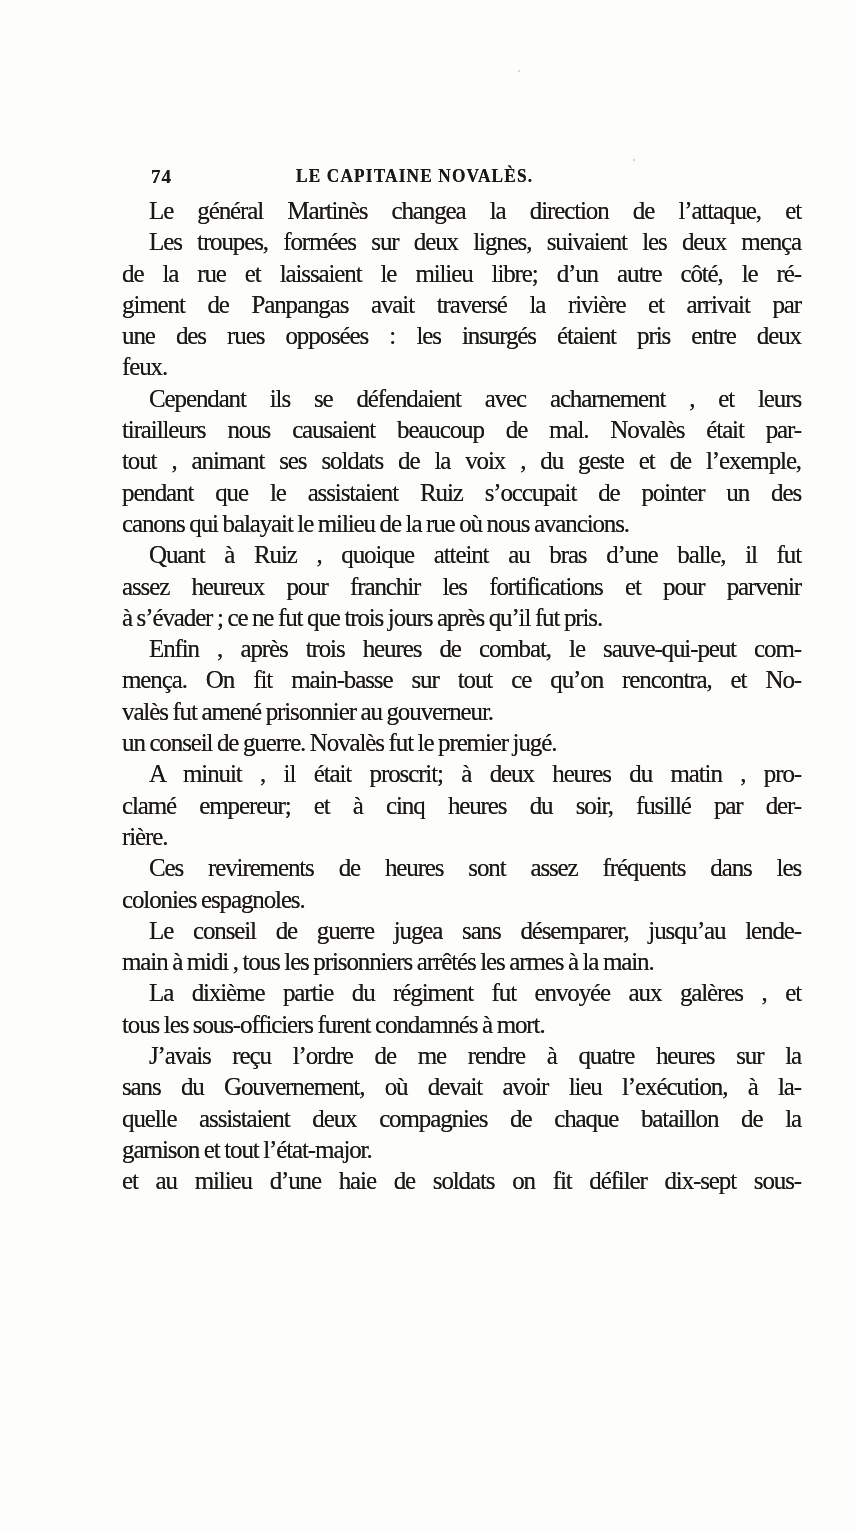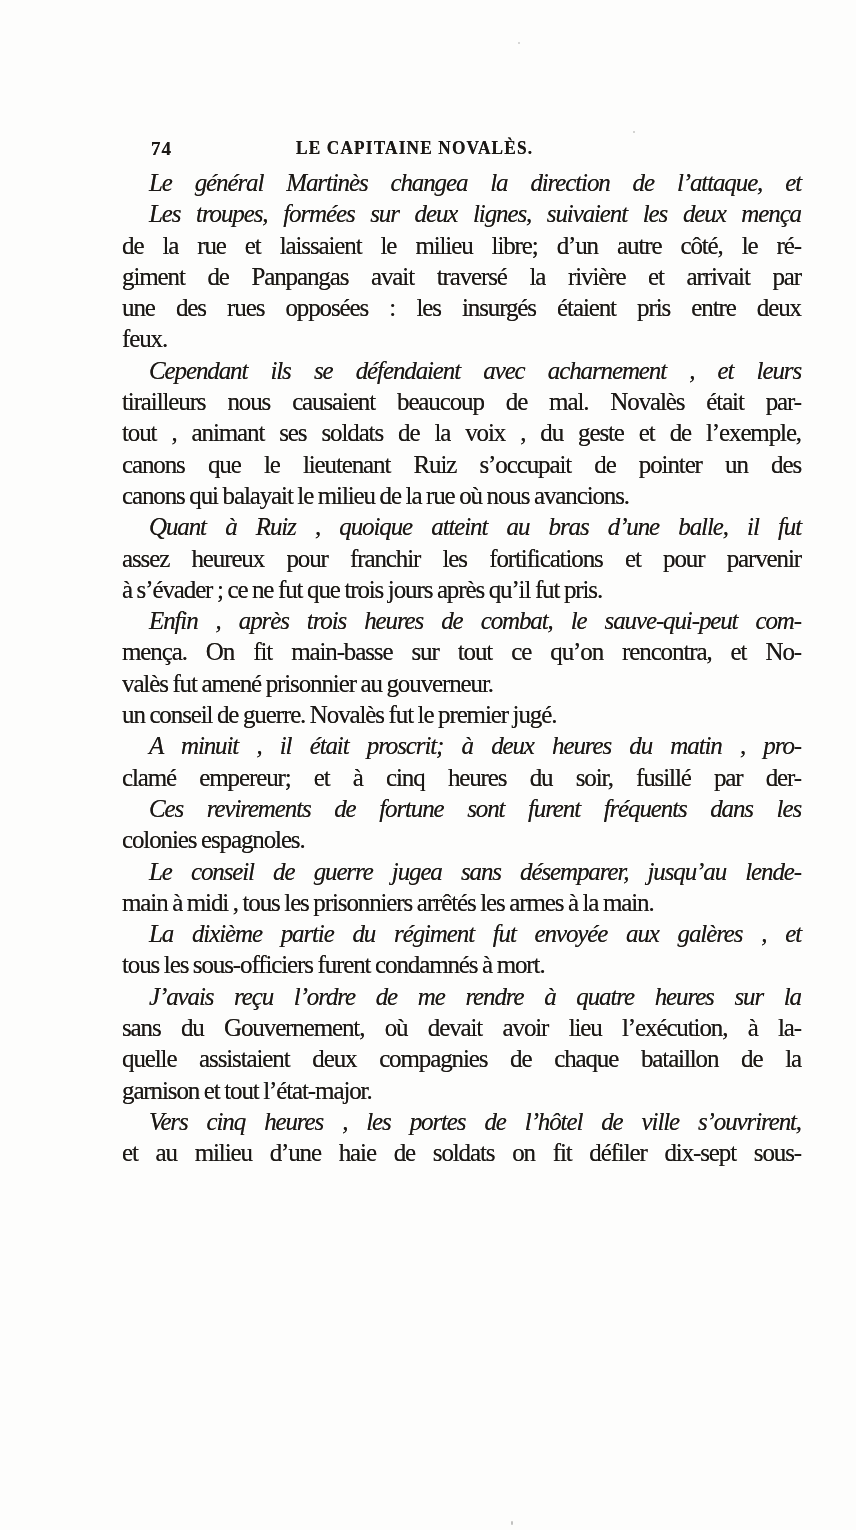--- a/index.html
+++ b/index.html
@@ -4,21 +4,21 @@
 <style>
   html,body { margin:0; padding:0; }
   body {
     width:856px; height:1530px;
     background:#fdfdfc;
     position:relative;
     overflow:hidden;
     font-family:"Liberation Serif","DejaVu Serif",serif;
     color:#1b1815;
   }
-  .scan-page { position:absolute; inset:0; }
+  .scan-page { position:absolute; inset:0;margin-top:28px; }
 
   .page-number {
     position:absolute; left:151px; top:138px;
     font-size:19px; font-weight:bold;
     letter-spacing:1px;
     text-shadow:0 0 .5px rgba(25,22,18,.75);
   }
   .running-title {
     position:absolute; left:296px; top:138px; width:186px;
     font-size:18px; font-weight:bold;
@@ -34,21 +34,21 @@
     letter-spacing:-1.12px;
     word-spacing:-0.5px;
     text-shadow:0 0 .55px rgba(28,24,20,.72);
   }
   .line {
     line-height:31.3px; height:31.3px;
     text-align:justify;
     text-align-last:justify;
     white-space:normal;
   }
-  .line.first { text-indent:27px;font-style:italic; }
+  .line.first { text-indent:27px; }
   .line.end { text-align-last:left; }
 
   .speckle { position:absolute; border-radius:50%; background:#9a9a98; }
   .sp1 { left:518px; top:42px;  width:2px; height:2px; opacity:.5; }
   .sp2 { left:633px; top:131px; width:2px; height:2px; opacity:.55; }
   .sp3 { left:511px; top:1521px; width:2px; height:4px; opacity:.6; border-radius:1px; }
 </style>
 </head>
 <body>
 
@@ -68,21 +68,21 @@
       <div class="line">de la rue et laissaient le milieu libre; d’un autre côté, le ré-</div>
       <div class="line">giment de Panpangas avait traversé la rivière et arrivait par</div>
       <div class="line">une des rues opposées : les insurgés étaient pris entre deux</div>
       <div class="line end">feux.</div>
     </div>
 
     <div>
       <div class="line first">Cependant ils se défendaient avec acharnement , et leurs</div>
       <div class="line">tirailleurs nous causaient beaucoup de mal. Novalès était par-</div>
       <div class="line">tout , animant ses soldats de la voix , du geste et de l’exemple,</div>
-      <div class="line">canons que le lieutenant Ruiz s’occupait de pointer un des</div>
+      <div class="line">pendant que le assistaient Ruiz s’occupait de pointer un des</div>
       <div class="line end">canons qui balayait le milieu de la rue où nous avancions.</div>
     </div>
 
     <div>
       <div class="line first">Quant à Ruiz ,  quoique atteint au bras d’une balle, il fut</div>
       <div class="line">assez heureux pour franchir les fortifications et pour parvenir</div>
       <div class="line end">à s’évader ; ce ne fut que trois jours après qu’il fut pris.</div>
     </div>
 
     <div>
@@ -91,24 +91,25 @@
       <div class="line end">valès fut amené prisonnier au gouverneur.</div>
     </div>
 
     <div>
       <div class="line end">un conseil de guerre. Novalès fut le premier jugé.</div>
     </div>
 
     <div>
       <div class="line first">A minuit , il était proscrit; à deux heures du matin , pro-</div>
       <div class="line">clamé empereur; et à cinq heures du soir, fusillé par der-</div>
+      <div class="line end">rière.</div>
     </div>
 
     <div>
-      <div class="line first">Ces revirements de fortune sont furent fréquents dans les</div>
+      <div class="line first">Ces revirements de heures sont assez fréquents dans les</div>
       <div class="line end">colonies espagnoles.</div>
     </div>
 
     <div>
       <div class="line first">Le conseil de guerre jugea sans désemparer, jusqu’au lende-</div>
       <div class="line end">main à midi ,  tous les prisonniers arrêtés les armes à la main.</div>
     </div>
 
     <div>
       <div class="line first">La dixième partie du régiment fut envoyée aux galères , et</div>
@@ -116,21 +117,20 @@
     </div>
 
     <div>
       <div class="line first">J’avais reçu l’ordre de me rendre à quatre heures sur la</div>
       <div class="line">sans du Gouvernement, où devait avoir lieu l’exécution, à la-</div>
       <div class="line">quelle assistaient deux compagnies de chaque bataillon de la</div>
       <div class="line end">garnison et tout l’état-major.</div>
     </div>
 
     <div>
-      <div class="line first">Vers cinq heures , les portes de l’hôtel de ville s’ouvrirent,</div>
       <div class="line">et au milieu d’une haie de soldats on fit défiler dix-sept sous-</div>
     </div>
 
   </div>
 
   <div class="speckle sp1"></div>
   <div class="speckle sp2"></div>
   <div class="speckle sp3"></div>
 
 </div>

